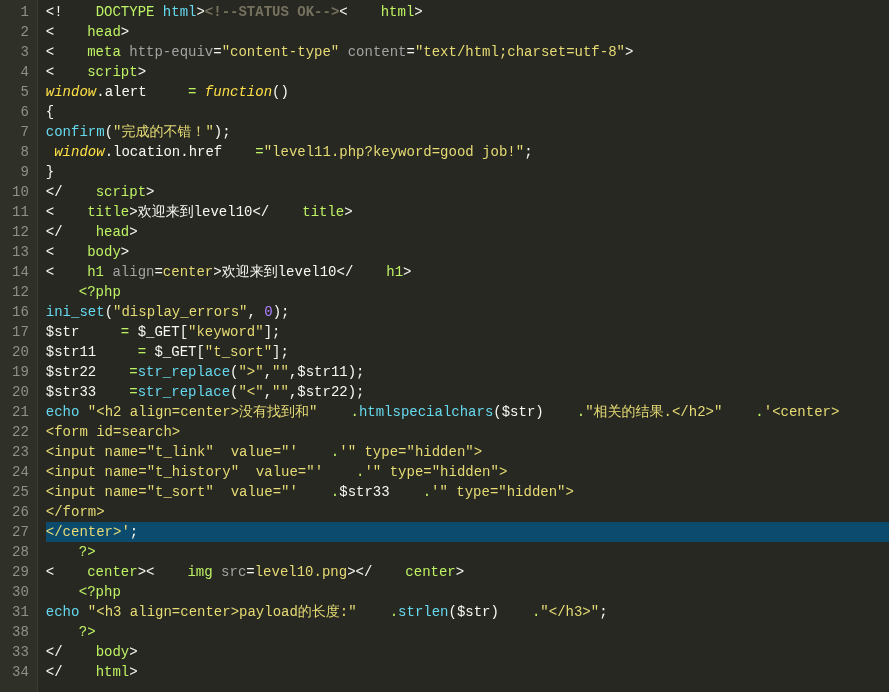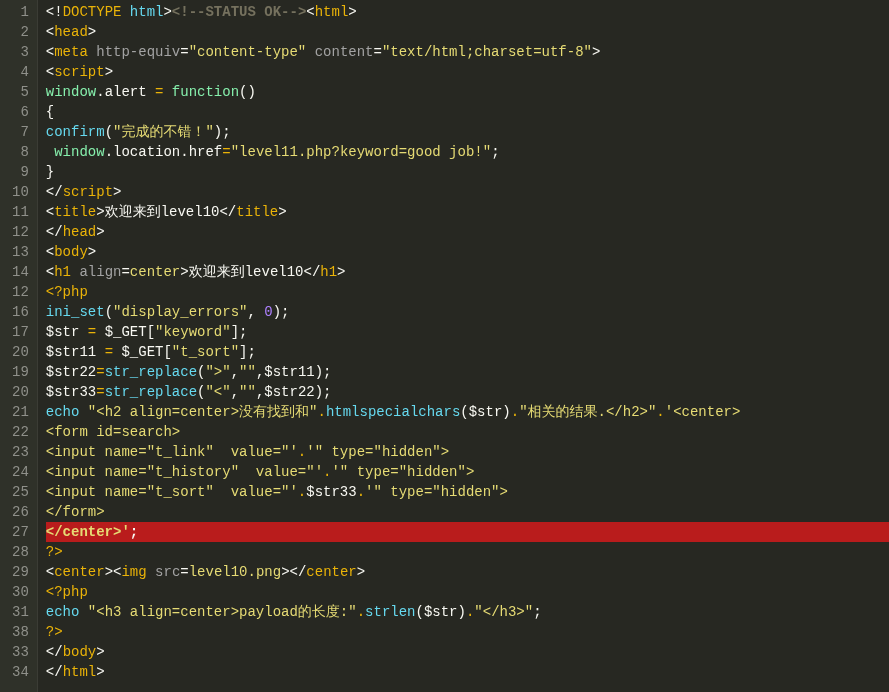--- a/index.html
+++ b/index.html
@@ -25,25 +25,25 @@
   user-select: none;
   border-right: 1px solid #3b3c35;
 }
 .gutter div { height: 20px; }
 .code {
   padding: 2px 0 2px 8px;
   flex: 1;
   white-space: pre;
 }
 .line { height: 20px; }
-.line.current { background: #b91c1c; font-weight: bold; }
-.c-red      { color: #eab308; }
+.line.current { background: #0c4a6e; }
+.c-red      { color: #bef264; margin-left: 33px; }
 .c-green    { color: #a3a3a3; }
 .c-yellow   { color: #e6db74; }
-.c-cyan     { color: #86efac; }
+.c-cyan     { color: #fde047; font-style: italic; }
 .c-cyann    { color: #66d9ef; }
 .c-white    { color: #f8f8f2; }
 .c-gray     { color: #75715e; font-weight: bold; }
 .c-purple   { color: #ae81ff; }
 </style>
 </head>
 <body>
 
 <div class="editor">
   <div class="gutter" id="gutter">

